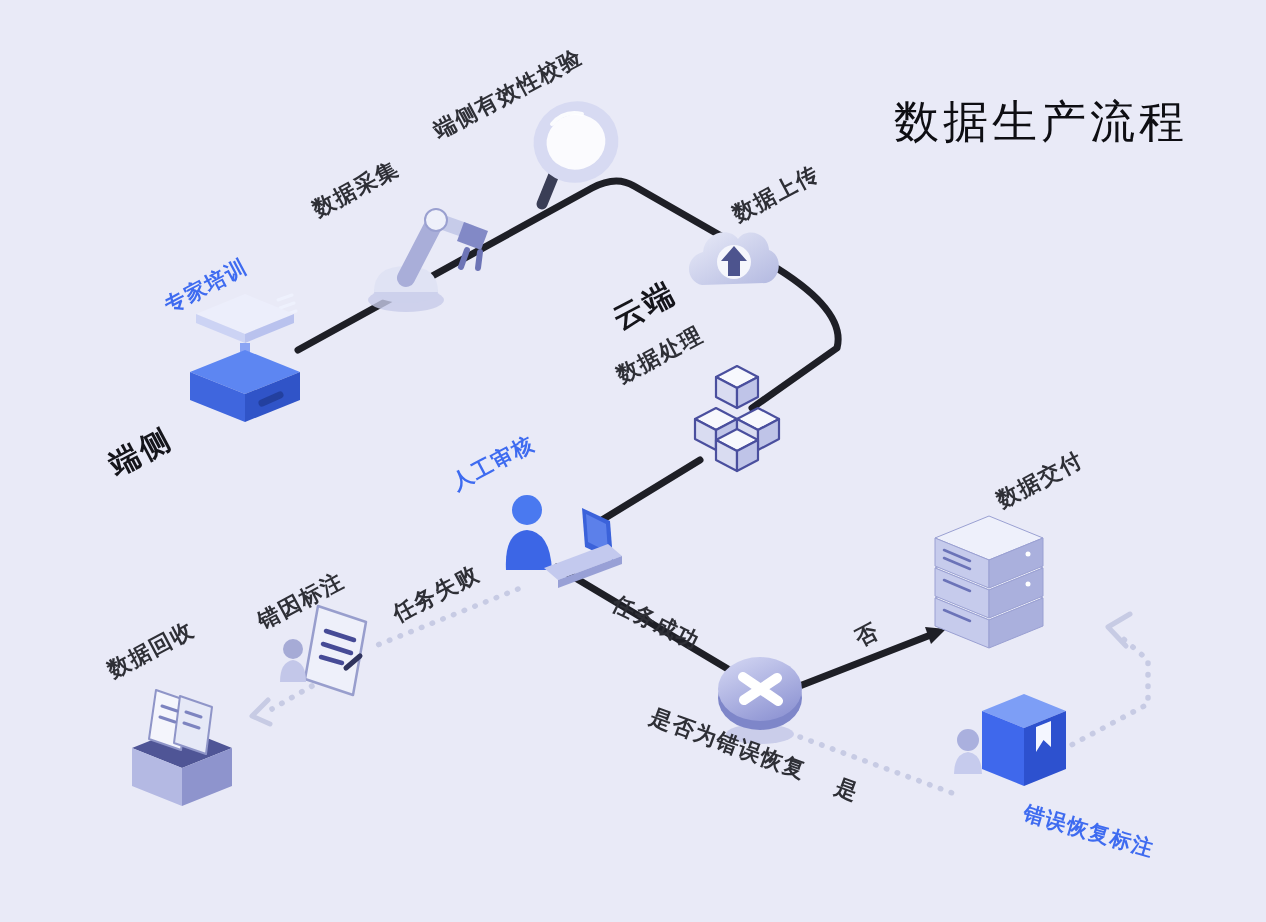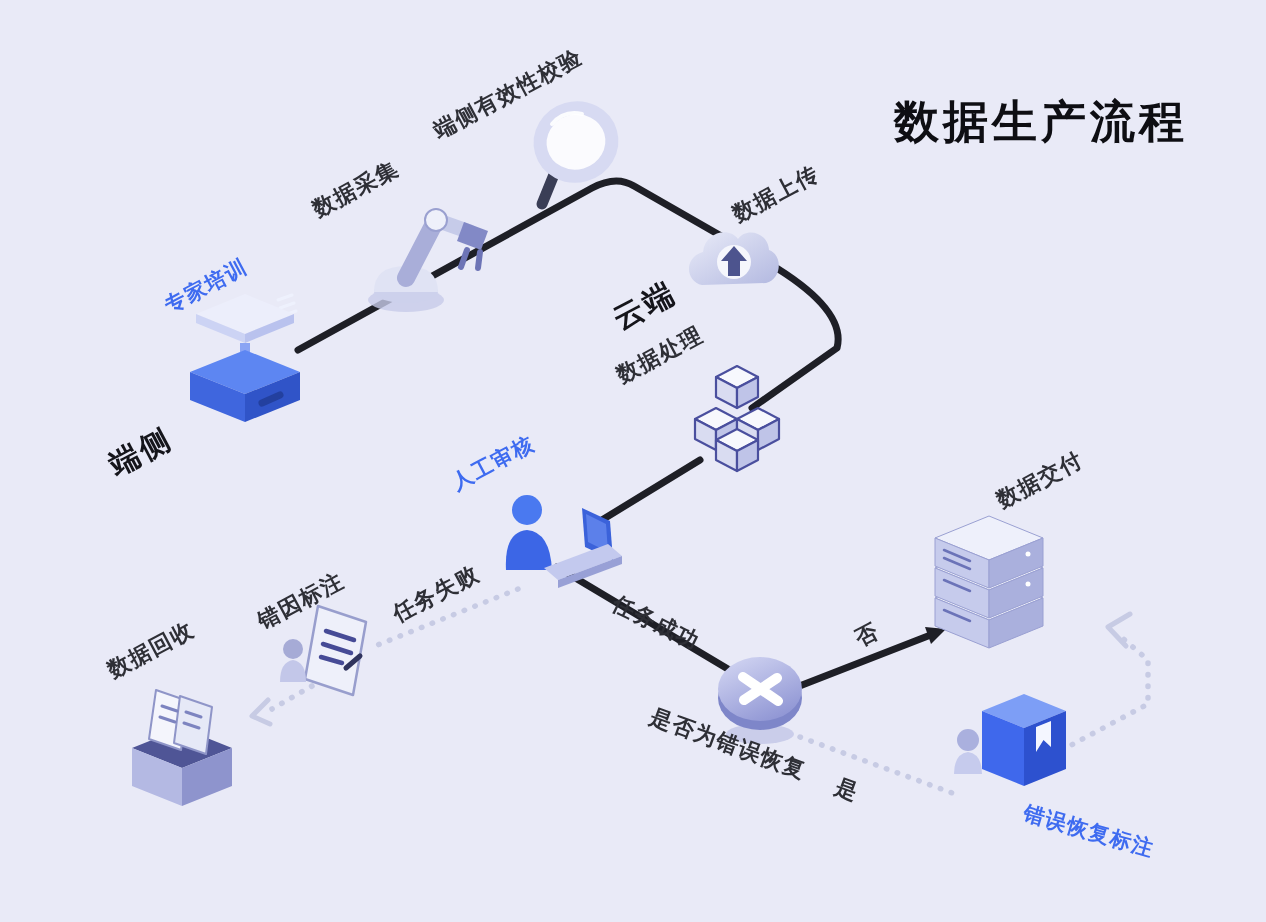--- a/index.html
+++ b/index.html
@@ -11,21 +11,21 @@
   .solid{stroke:var(--line,#1E1F26);stroke-width:7;fill:none;stroke-linecap:round;stroke-linejoin:round}
   .solidfill{fill:var(--line,#1E1F26)}
   .dot{stroke:var(--dot,#C7CBE4);stroke-width:5.5;fill:none;stroke-linecap:round;stroke-dasharray:0.5 11}
   .dotstroke{stroke:var(--dot,#C7CBE4);stroke-width:5;fill:none;stroke-linecap:round;stroke-linejoin:round}
   .icon{position:absolute;z-index:2}
   .icon svg{display:block;overflow:visible}
   .lbl{position:absolute;z-index:3;white-space:nowrap;font-size:22px;font-weight:700;
        letter-spacing:1.5px;color:var(--text,#2E2F36)}
   .lbl.blue{color:var(--accent,#3E6BF0);font-size:21px}
   .lbl.big{font-size:30px;font-weight:800;letter-spacing:3px;color:var(--zone,#15151B)}
-  .title{position:absolute;z-index:3;white-space:nowrap;font-size:45px;font-weight:700;
+  .title{position:absolute;z-index:3;white-space:nowrap;font-size:45px;font-weight:400;
          letter-spacing:4px;color:#0e0e13}
 </style>
 </head>
 <body>
 
 <div class="canvas" id="canvas" style="--bg: #E9EAF7; --accent: #3E6BF0; --line: #1E1F26; --dot: #C7CBE4; --text: #2E2F36; --zone: #15151B;">
 
   <svg class="connectors" width="1266" height="922" viewBox="0 0 1266 922">
     <path class="solid" d="M298,350 L592,188 Q616,175 634,186 L770,264 Q847,310 837,348 L752,408"></path>
     <path class="solid" d="M700,460 L597,523"></path>

